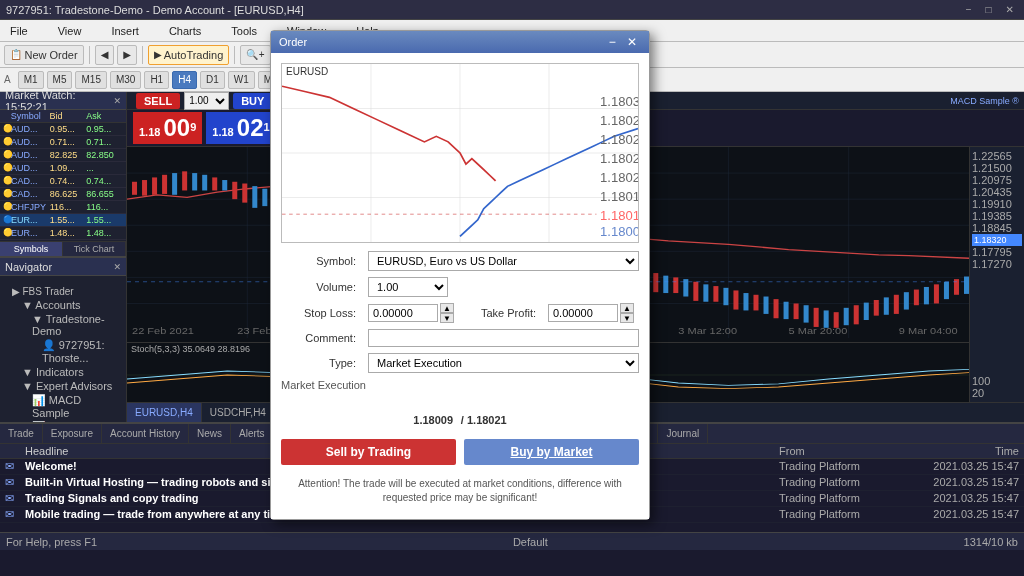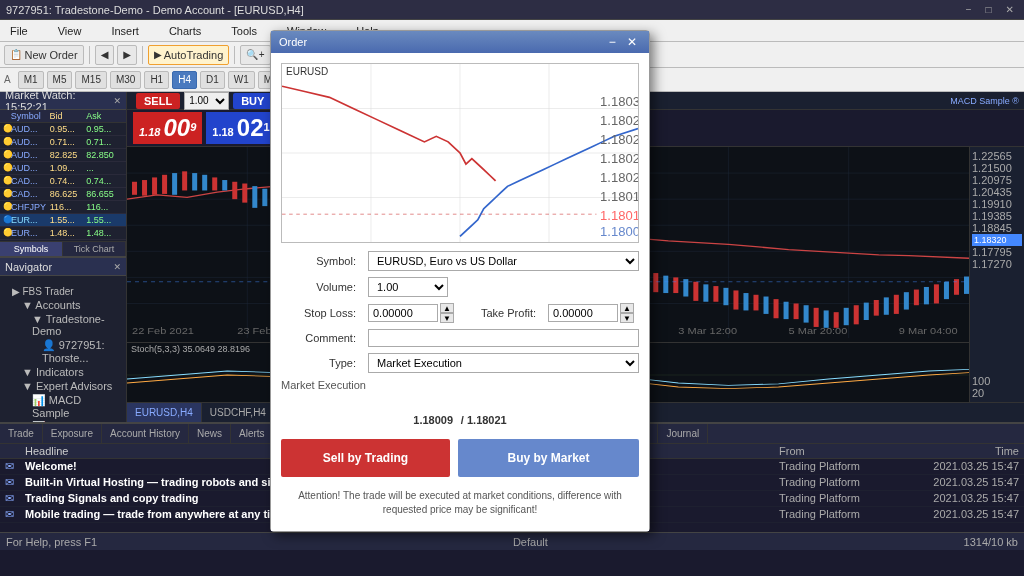--- a/index.html
+++ b/index.html
@@ -95,21 +95,21 @@
     .order-modal-body { padding: 10px; background: white; }
     .order-field-row { display: flex; align-items: center; margin-bottom: 6px; gap: 12px; }
     .order-label { width: 75px; text-align: right; color: #333; font-size: 11px; }
     .order-input { border: 1px solid #aaa; padding: 2px 4px; font-size: 11px; background: white; }
     .order-select { border: 1px solid #aaa; padding: 2px 4px; font-size: 11px; background: white; flex: 1; }
     .order-chart-container { border: 1px solid #bbb; margin-bottom: 8px; position: relative; height: 180px; }
     .me-label { font-size: 11px; color: #555; margin-bottom: 4px; }
     .price-quote { font-size: 28px; font-weight: bold; color: #333; text-align: center; margin: 8px 0; }
     .action-buttons { display: flex; gap: 8px; margin: 8px 0; }
     .sell-market-btn { flex: 1; background: #cc3333; color: white; border: none; padding: 6px; cursor: pointer; font-size: 12px; font-weight: bold; border-radius: 2px; }
-    .buy-market-btn { flex: 1; background: #6688cc; color: white; border: none; padding: 12px; cursor: pointer; font-size: 12px; font-weight: bold; border-radius: 2px; }
+    .buy-market-btn { flex: 1; background: #6688cc; color: white; border: none; padding: 6px; cursor: pointer; font-size: 12px; font-weight: bold; border-radius: 2px; text-decoration: underline; }
     .attention-text { font-size: 10px; color: #555; line-height: 1.4; text-align: center; padding: 4px; }
     .spinner-wrapper { display: flex; align-items: center; gap: 2px; }
     .spinner-btn { border: 1px solid #aaa; background: #e8e8e8; width: 14px; height: 10px; cursor: pointer; display: flex; align-items: center; justify-content: center; font-size: 8px; }
 
     
     .vol-select { border: 1px solid #aaa; padding: 2px 4px; font-size: 11px; background: white; width: 80px; }
 
     
     .mini-chart-label { position: absolute; top: 2px; left: 4px; font-size: 10px; color: #333; }
     
@@ -284,21 +284,21 @@
       <div class="trade-buttons">
         <button class="sell-btn">SELL</button>
         <select style="font-size:10px;height:18px;width:45px;border:1px solid #aaa;"><option>1.00</option></select>
         <button class="buy-btn">BUY</button>
       </div>
       <span style="color:#aaa;font-size:9px;">EURUSD,H4  1.18083  1.18143  1.17969  1.18009</span>
       <span style="margin-left:auto;font-size:9px;color:#88aaff;">MACD Sample ®</span>
     </div>
 
     <div style="background:#1a1a2e;display:flex;align-items:center;padding:2px 6px;border-bottom:1px solid #333;">
-      <div style="background:#cc2222;padding:2px 6px;color:white;font-weight:bold;font-size:11px;margin-right:4px;font-style:italic;">
+      <div style="background:#cc2222;padding:2px 6px;color:white;font-weight:bold;font-size:11px;margin-right:4px;">
         <span>1.18</span>
         <span style="font-size:24px;font-weight:bold;">00</span><sup>9</sup>
       </div>
       <div style="background:#2244cc;padding:2px 6px;color:white;font-weight:bold;font-size:11px;">
         <span>1.18</span>
         <span style="font-size:24px;font-weight:bold;">02</span><sup>1</sup>
       </div>
     </div>
 
     <div style="flex:1;display:flex;position:relative;">

